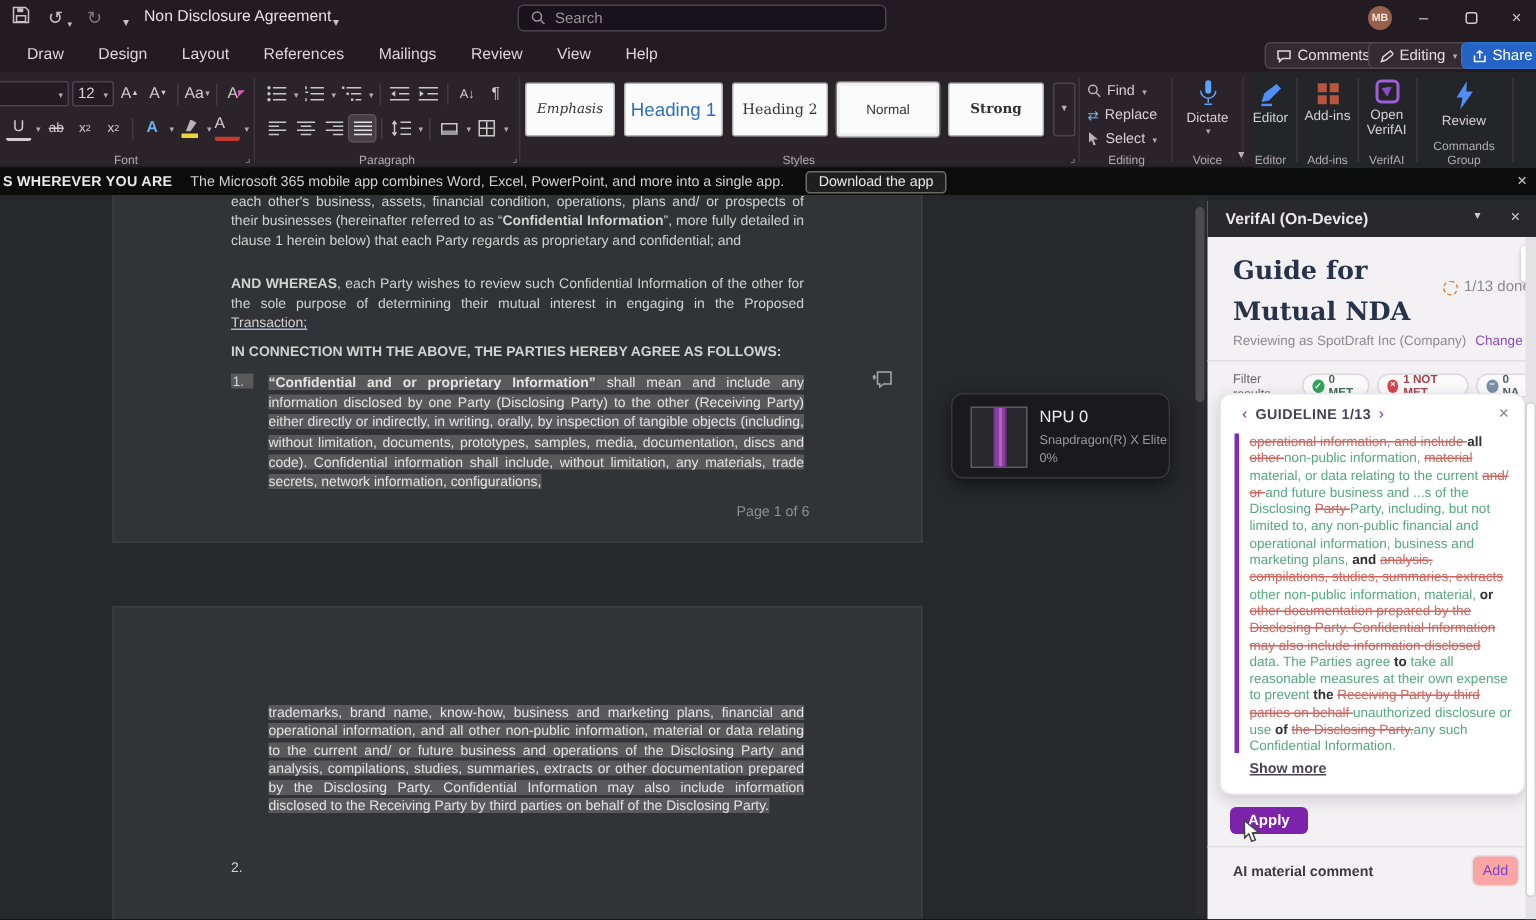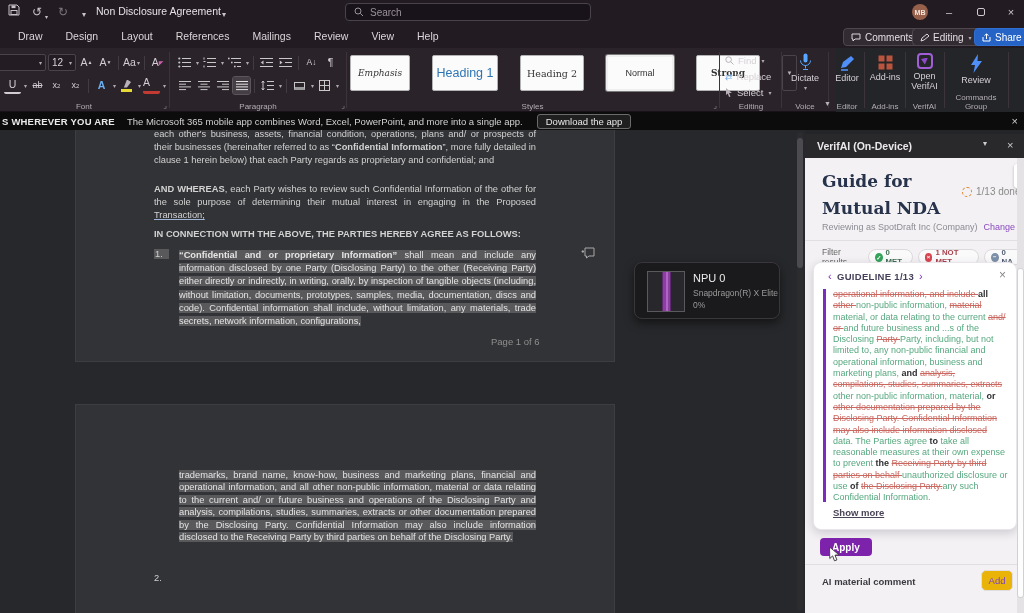--- a/index.html
+++ b/index.html
@@ -89,21 +89,21 @@
   .gchev{color:#7b2cbf;font-size:11px;font-weight:400}
   .gclose{position:absolute;right:10px;top:5px;color:#888;font-size:12px}
   .gbody{position:absolute;left:9px;top:26px;width:186px;height:213px;border-left:3px solid #7b2cbf;padding-left:7px;font-size:9px;line-height:11.3px;overflow:hidden;color:#444}
   .sg-del{color:#cb6860;text-decoration:line-through}
   .sg-ins{color:#56a87f}
   .sg-norm{color:#2f2f33;font-weight:700}
   .show-more{position:absolute;left:19px;top:244px;font-size:9.5px;font-weight:600;color:#4a4457;text-decoration:underline}
   .apply-btn{position:absolute;left:15px;top:404px;height:18px;background:#7d22ab;border-radius:4px;color:#fff;font-size:10px;font-weight:600;display:flex;align-items:center;padding:0 12px}
   .cursor-svg{position:absolute;left:23px;top:412px;z-index:40}
   .ai-row{position:absolute;left:17px;top:442px;font-size:9.5px;font-weight:700;color:#3a3a40}
-  .add-btn{position:absolute;left:176px;top:436px;width:32px;height:21px;background:#eab308;border:1px solid #e0dee2;border-radius:5px;color:#7a44c0;font-size:9.5px;display:flex;align-items:center;justify-content:center}
+  .add-btn{position:absolute;left:176px;top:436px;width:32px;height:21px;background:#fca5a5;border:1px solid #e0dee2;border-radius:5px;color:#7a44c0;font-size:9.5px;display:flex;align-items:center;justify-content:center}
   .p-scroll{position:absolute;left:212px;top:24px;width:7px;height:455px;background:#e4e2e4}
   .p-thumb{position:absolute;left:0px;top:110px;width:7px;height:330px;background:#fdfdfd;border:1px solid #d2d0d2;border-radius:3px}
 
   .cmt-icon{position:absolute}
   svg{display:block}
 </style>
 </head>
 <body>
 
 <div id="root">
@@ -314,21 +314,21 @@
             <span style="display:inline-block;width:11px;height:11px;border:1px solid #c8c8c8;background:linear-gradient(#c8c8c8,#c8c8c8) center/1px 100% no-repeat,linear-gradient(#c8c8c8,#c8c8c8) center/100% 1px no-repeat"></span>
           </span>
           <span class="caret">▾</span>
       </div>
       <span class="glabel">Paragraph</span>
       <span class="launcher">⌟</span>
     </div>
     <div class="vsep" style="left:346px"></div>
 
     <div class="rgroup" style="left:347px;width:371px">
-      <div class="rrow" style="top:7px;left:3px;gap:22px">
+      <div class="rrow" style="top:7px;left:3px;gap:6px">
         <span class="stylecard" style="width:60px;font-family:'DejaVu Serif',serif;font-style:italic;font-size:9px">Emphasis</span>
         <span class="stylecard" style="width:66px;font-size:12.5px;color:#2e74b5">Heading 1</span>
         <span class="stylecard" style="width:64px;font-family:'DejaVu Serif',serif;font-weight:400;font-size:9.5px">Heading 2</span>
         <span class="stylecard" style="width:68px;font-size:9px;border:2px solid #efefef;box-shadow:0 0 0 1px #7a7a7a">Normal</span>
         <span class="stylecard" style="width:64px;font-family:'DejaVu Serif',serif;font-weight:700;font-size:9px">Strong</span>
         <span style="width:15px;height:36px;border:1px solid #4a444a;border-radius:2px;display:flex;align-items:center;justify-content:center;color:#b8b2b8;font-size:6px">▼</span>
       </div>
       <span class="glabel">Styles</span>
       <span class="launcher">⌟</span>
     </div>

